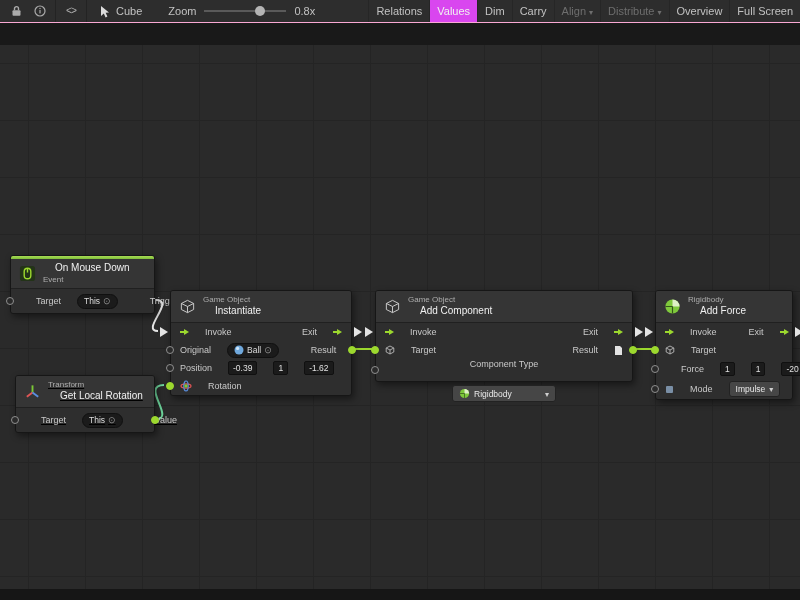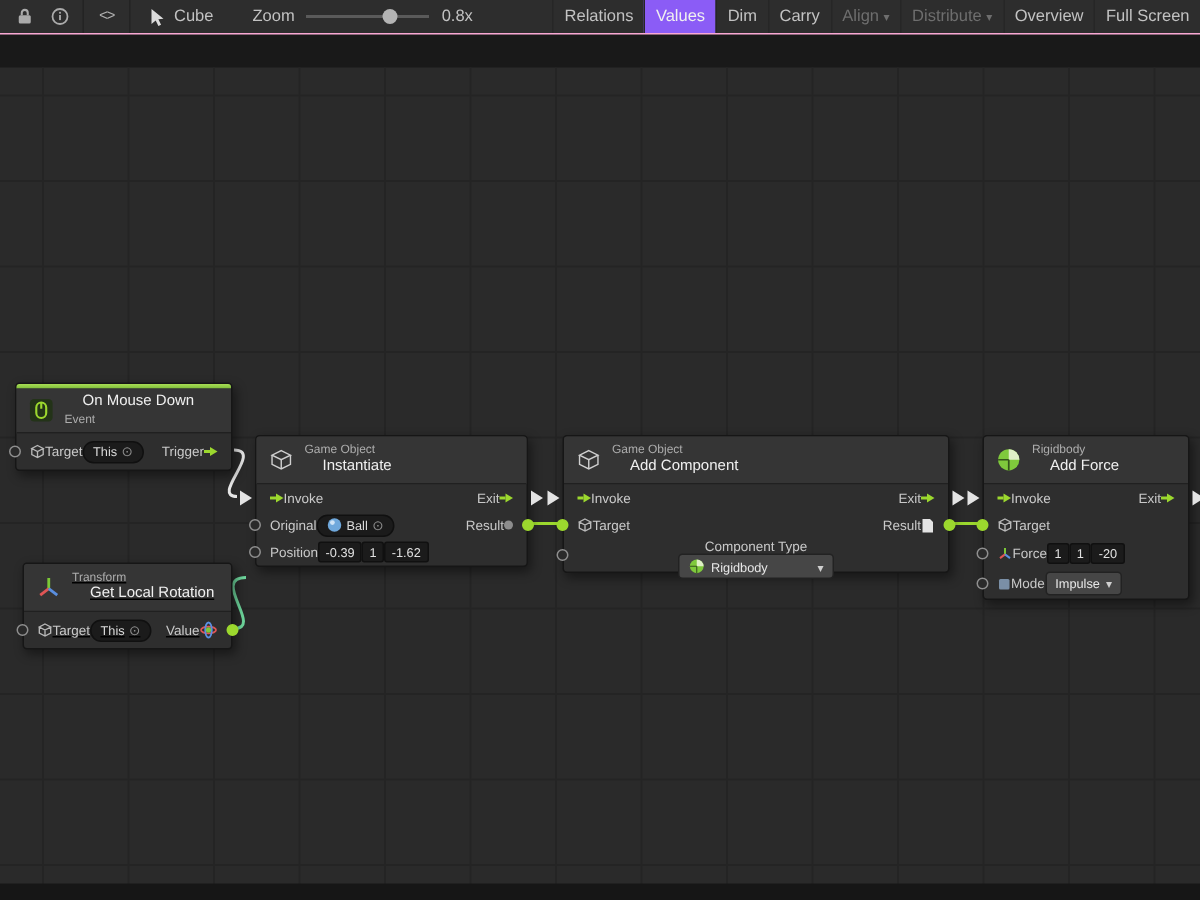--- a/index.html
+++ b/index.html
@@ -28,21 +28,21 @@
   .crumb { display:flex; align-items:center; gap:5px; padding:0 10px; }
   .zoom-label { margin-left:16px; }
   .slider { position:relative; width:82px; height:100%; margin:0 8px; display:flex; align-items:center; }
   .slider-track { width:100%; height:2px; background:#5A5A5A; }
   .slider-handle { position:absolute; left:68%; top:50%; transform:translate(-50%,-50%);
                    width:10px; height:10px; border-radius:50%; background:#B4B4B4; }
   .tb-buttons { margin-left:auto; display:flex; height:100%; }
   .tbb { height:100%; border:none; background:transparent; color:#C2C2C2; font-size:11px;
          font-family:inherit; padding:0 7px; border-left:1px solid #262626;
          display:flex; align-items:center; gap:3px; }
-  .tbb.active { background:#8b5cf6; color:#F0F0F0; }
+  .tbb.active { background:#d946ef; color:#F0F0F0; }
   .tbb.dim { color:#6E6E6E; }
   .caret-icon::before { content:"▾"; font-size:8px; color:#CFCFCF; }
   .tbb.dim .caret-icon::before { color:#6E6E6E; }
 
   
   .canvas { position:absolute; top:45px; left:0; width:800px; height:555px; background:#2A2A2A;
     background-image:linear-gradient(to right,#242424 1px,transparent 1px),
                      linear-gradient(to bottom,#242424 1px,transparent 1px);
     background-size:57px 57px; background-position:28px 18px; overflow:hidden; }
   .wires { position:absolute; inset:0; pointer-events:none; }
@@ -51,21 +51,21 @@
   
   .node { position:absolute; background:#2E2E2E; border:1px solid #161616; border-radius:3px;
           box-shadow:2px 3px 7px rgba(0,0,0,.45); }
   .evt-strip { height:3px; background:linear-gradient(#A8DC55,#7FBE3A); border-radius:2px 2px 0 0; }
   .nh { display:flex; align-items:center; gap:7px; height:30px; padding:0 10px 0 8px;
         border-bottom:1px solid #202020; background:#353535; }
   .nh.tall { height:32px; border-radius:2px 2px 0 0; }
   .nh-t { display:flex; flex-direction:column; line-height:1.25; }
   .nh-cat { font-size:8px; color:#ADADAD; }
   .nh-title { font-size:10px; color:#F0F0F0;margin-left:12px; }
-  .row { position:relative; display:flex; align-items:center; gap:0; padding:0 9px;
+  .row { position:relative; display:flex; align-items:center; gap:16px; padding:0 9px;
          font-size:9px; color:#C9C9C9; height:18px; }
   .row.h24 { height:24px; } .row.h20 { height:20px; } .row.h22 { height:22px;flex-direction:column; }
   .spacer { flex:1; }
 
   .pL,.pR { position:absolute; top:50%; width:8px; height:8px; border-radius:50%;
             border:1px solid #8F8F8F; background:#2A2A2A; transform:translateY(-50%); }
   .pL { left:-5px; } .pR { right:-5px; }
   .on { background:#9CD82E; border-color:#9CD82E; }
   .aL,.aR { position:absolute; top:50%; transform:translateY(-50%); width:0; height:0;
             border-top:5px solid transparent; border-bottom:5px solid transparent;
@@ -270,20 +270,29 @@
         <span class="dot"></span>
         <span class="pR on"></span>
       </div>
       <div class="row">
         <span class="pL"></span>
         <span>Position</span>
         <span class="nf">-0.39</span>
         <span class="nf">1</span>
         <span class="nf">-1.62</span>
       </div>
+      <div class="row">
+        <span class="pL on"></span>
+        <svg width="12" height="12" viewBox="0 0 12 12">
+          <ellipse cx="6" cy="6" rx="5" ry="2.2" fill="none" stroke="#E05555" stroke-width="1.2"></ellipse>
+          <ellipse cx="6" cy="6" rx="2.2" ry="5" fill="none" stroke="#5A8FE0" stroke-width="1.2"></ellipse>
+          <circle cx="6" cy="6" r="1.8" fill="#7CC837"></circle>
+        </svg>
+        <span>Rotation</span>
+      </div>
     </div>
 
     <div class="node" style="left:375px;top:245px;width:258px;">
       <div class="nh tall">
         <svg width="17" height="17" viewBox="0 0 18 18">
           <path d="M9 2.5 L15.5 5.8 9 9 2.5 5.8 Z" fill="none" stroke="#CFCFCF"></path>
           <path d="M2.5 5.8 V12.2 L9 15.5 15.5 12.2 V5.8" fill="none" stroke="#CFCFCF"></path>
           <path d="M9 9 V15.5" stroke="#CFCFCF"></path>
         </svg>
         <div class="nh-t">

